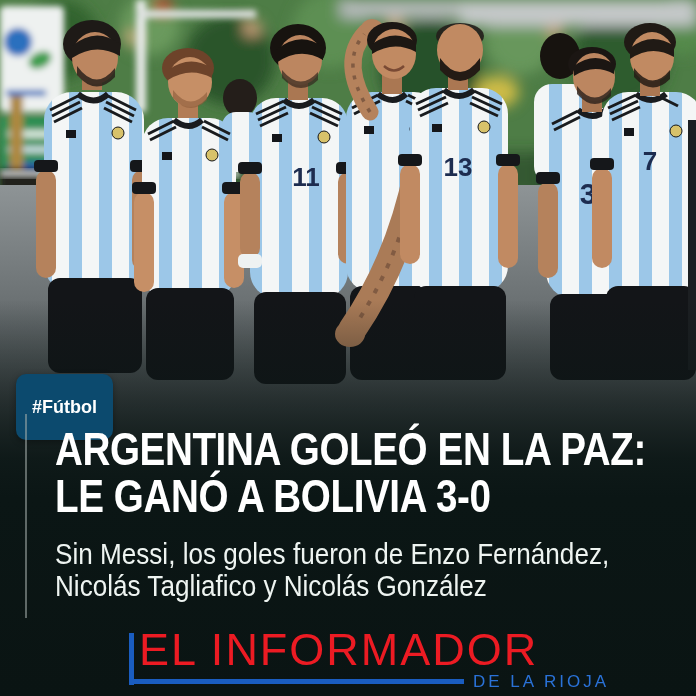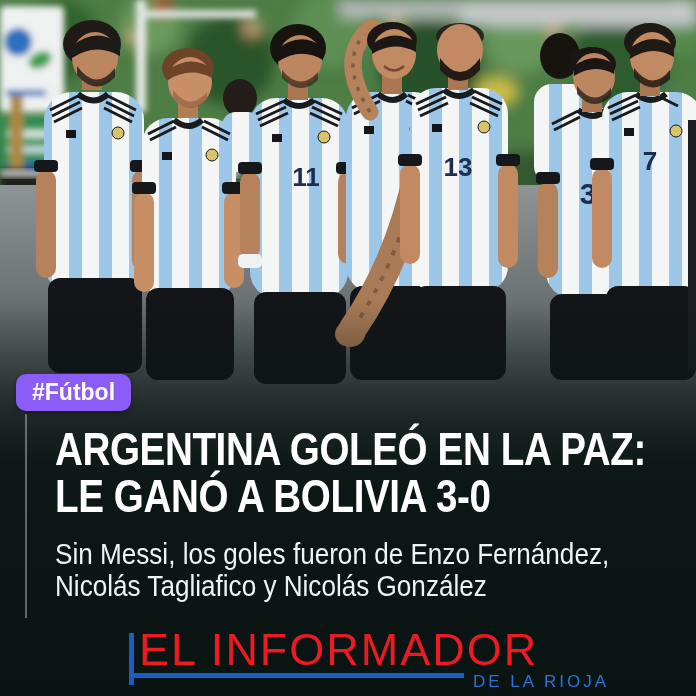--- a/index.html
+++ b/index.html
@@ -13,22 +13,22 @@
     position:absolute;left:0;top:300px;width:696px;height:396px;
     background:linear-gradient(180deg,
       rgba(11,22,21,0) 0%,
       rgba(11,22,21,0.62) 26%,
       rgba(12,23,22,0.94) 40%,
       #0b1615 50%,
       #0a1413 100%);
   }
   .badge{
     position:absolute;left:16px;top:374px;
-    background:#8b5cf6;color:#fff;border-radius:10px;
-    padding:7px 16px;font-size:23px;font-weight:700;line-height:1;
+    background:#0c4a6e;color:#fff;border-radius:10px;
+    padding:24px 16px;font-size:18px;font-weight:700;line-height:1;
     box-shadow:0 2px 6px rgba(0,0,0,.35);
   }
   .stem{
     position:absolute;left:25px;top:414px;width:2px;height:204px;
     background:rgba(165,175,172,.55);
   }
   .headline{
     position:absolute;left:55px;top:426px;margin:0;
     color:#ffffff;font-weight:700;font-size:46px;line-height:1.02;
     letter-spacing:-0.5px;white-space:nowrap;
@@ -41,21 +41,21 @@
     letter-spacing:0;white-space:nowrap;
     transform:scaleX(.9);transform-origin:left top;
   }
   .sub span{display:block;}
   .logo{position:absolute;left:129px;top:627px;width:480px;height:66px;}
   .logo-vbar{position:absolute;left:0;top:6px;width:5px;height:52px;background:#1a5dc0;}
   .logo-title{
     margin-left:10px;color:#ec1b23;font-weight:400;font-size:45px;line-height:1;
     letter-spacing:2px;white-space:nowrap;
   }
-  .logo-row{display:flex;margin-left:5px;margin-top:1px;}
+  .logo-row{display:flex;align-items:flex-end;margin-left:5px;margin-top:1px;}
   .logo-hbar{width:348px;height:5px;background:#1a5dc0;margin-bottom:6px;}
   .logo-sub{
     margin-left:9px;color:#2a72d8;font-size:17px;font-weight:400;
     letter-spacing:3px;white-space:nowrap;line-height:1;
   }
 </style>
 </head>
 <body>
 
 <div class="canvas">

